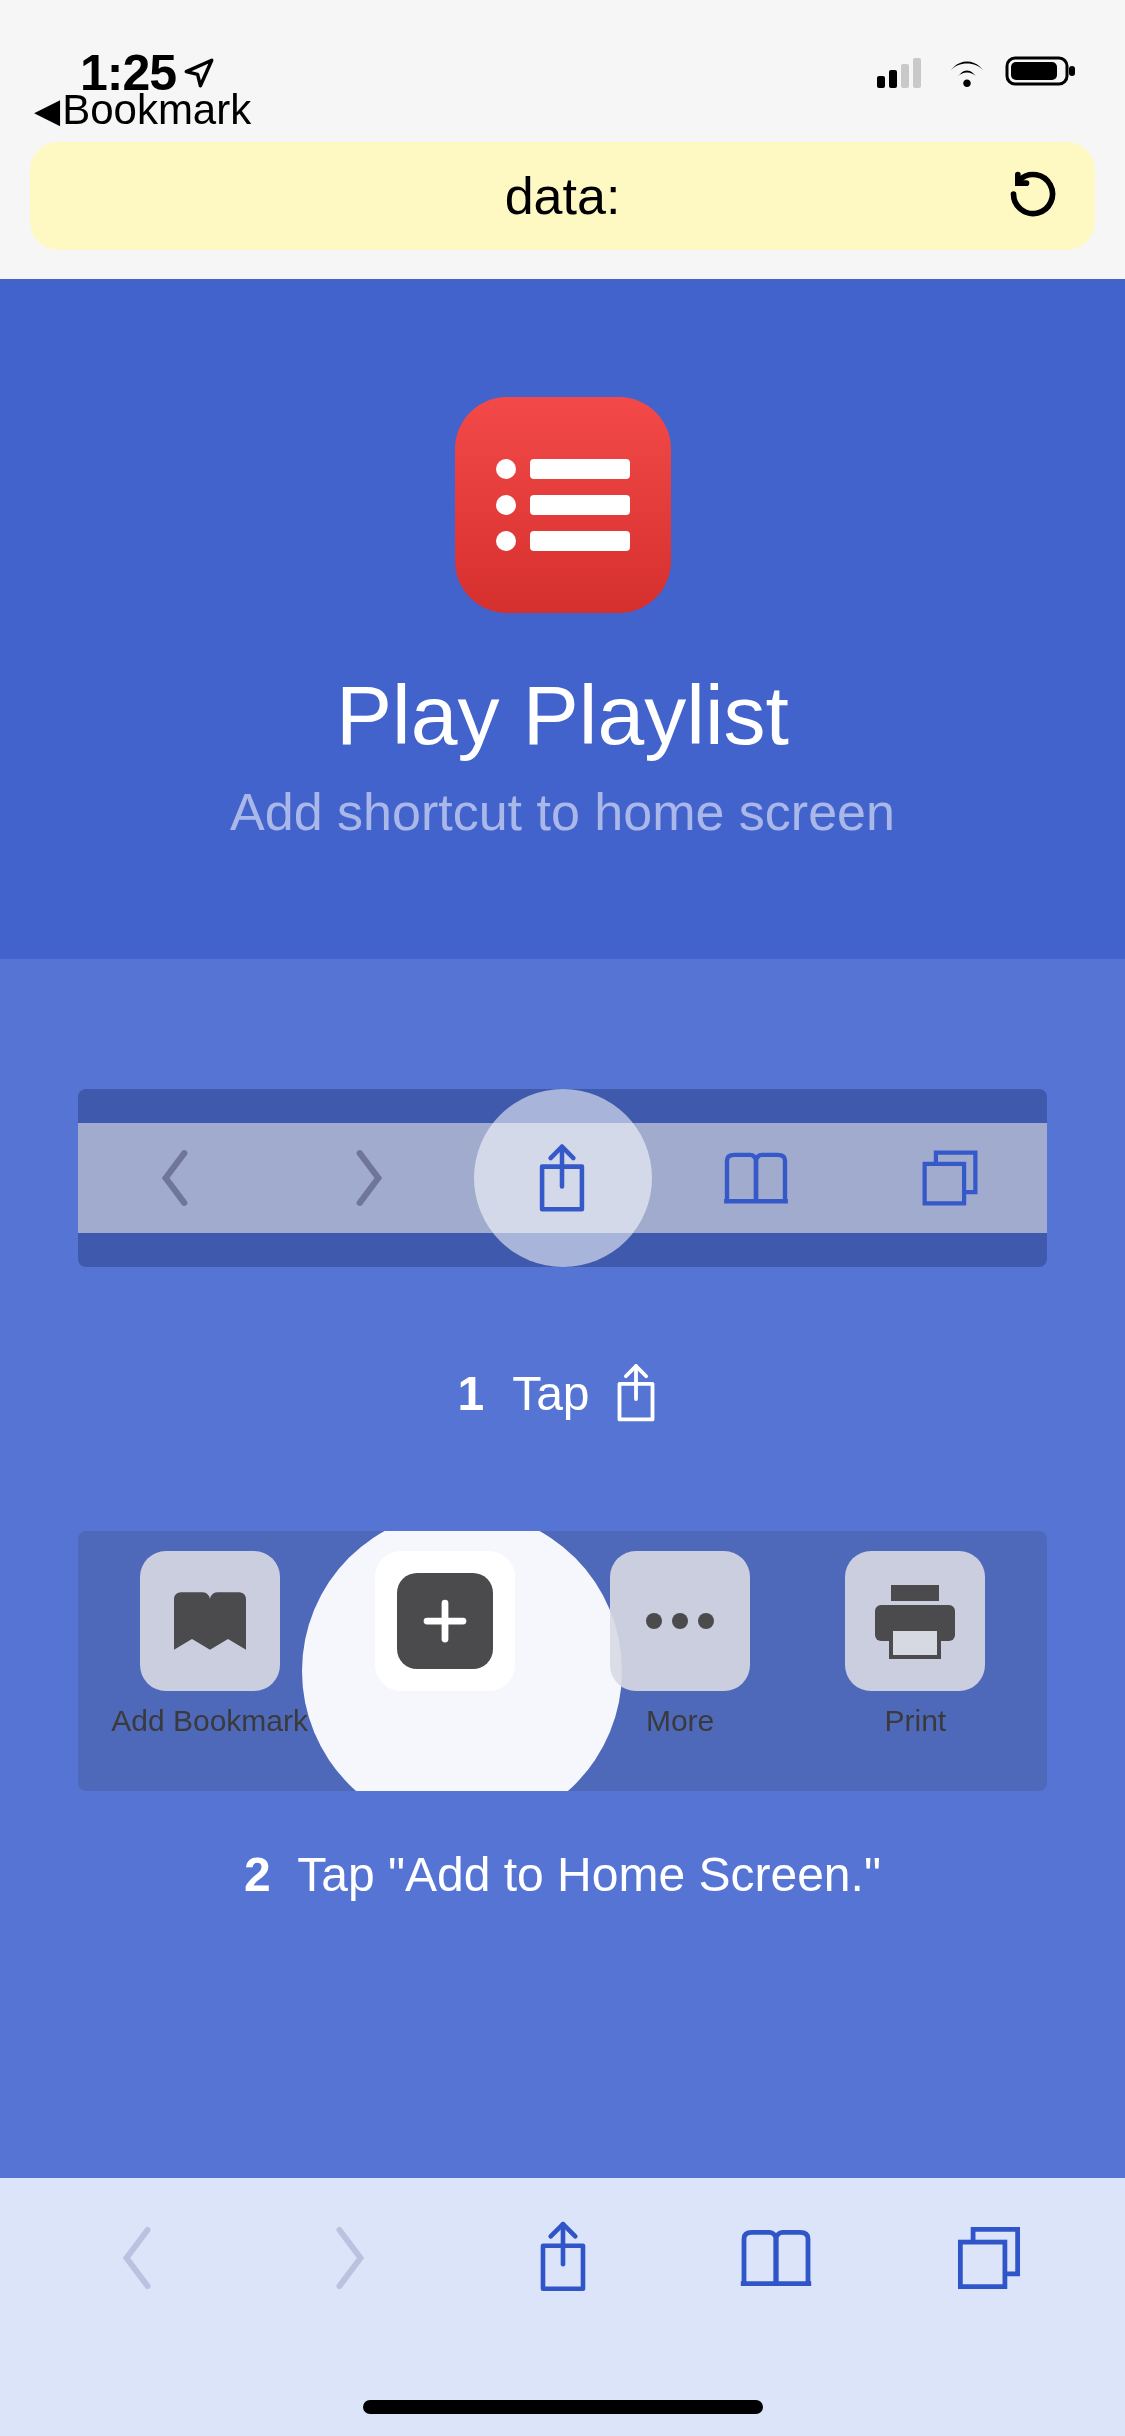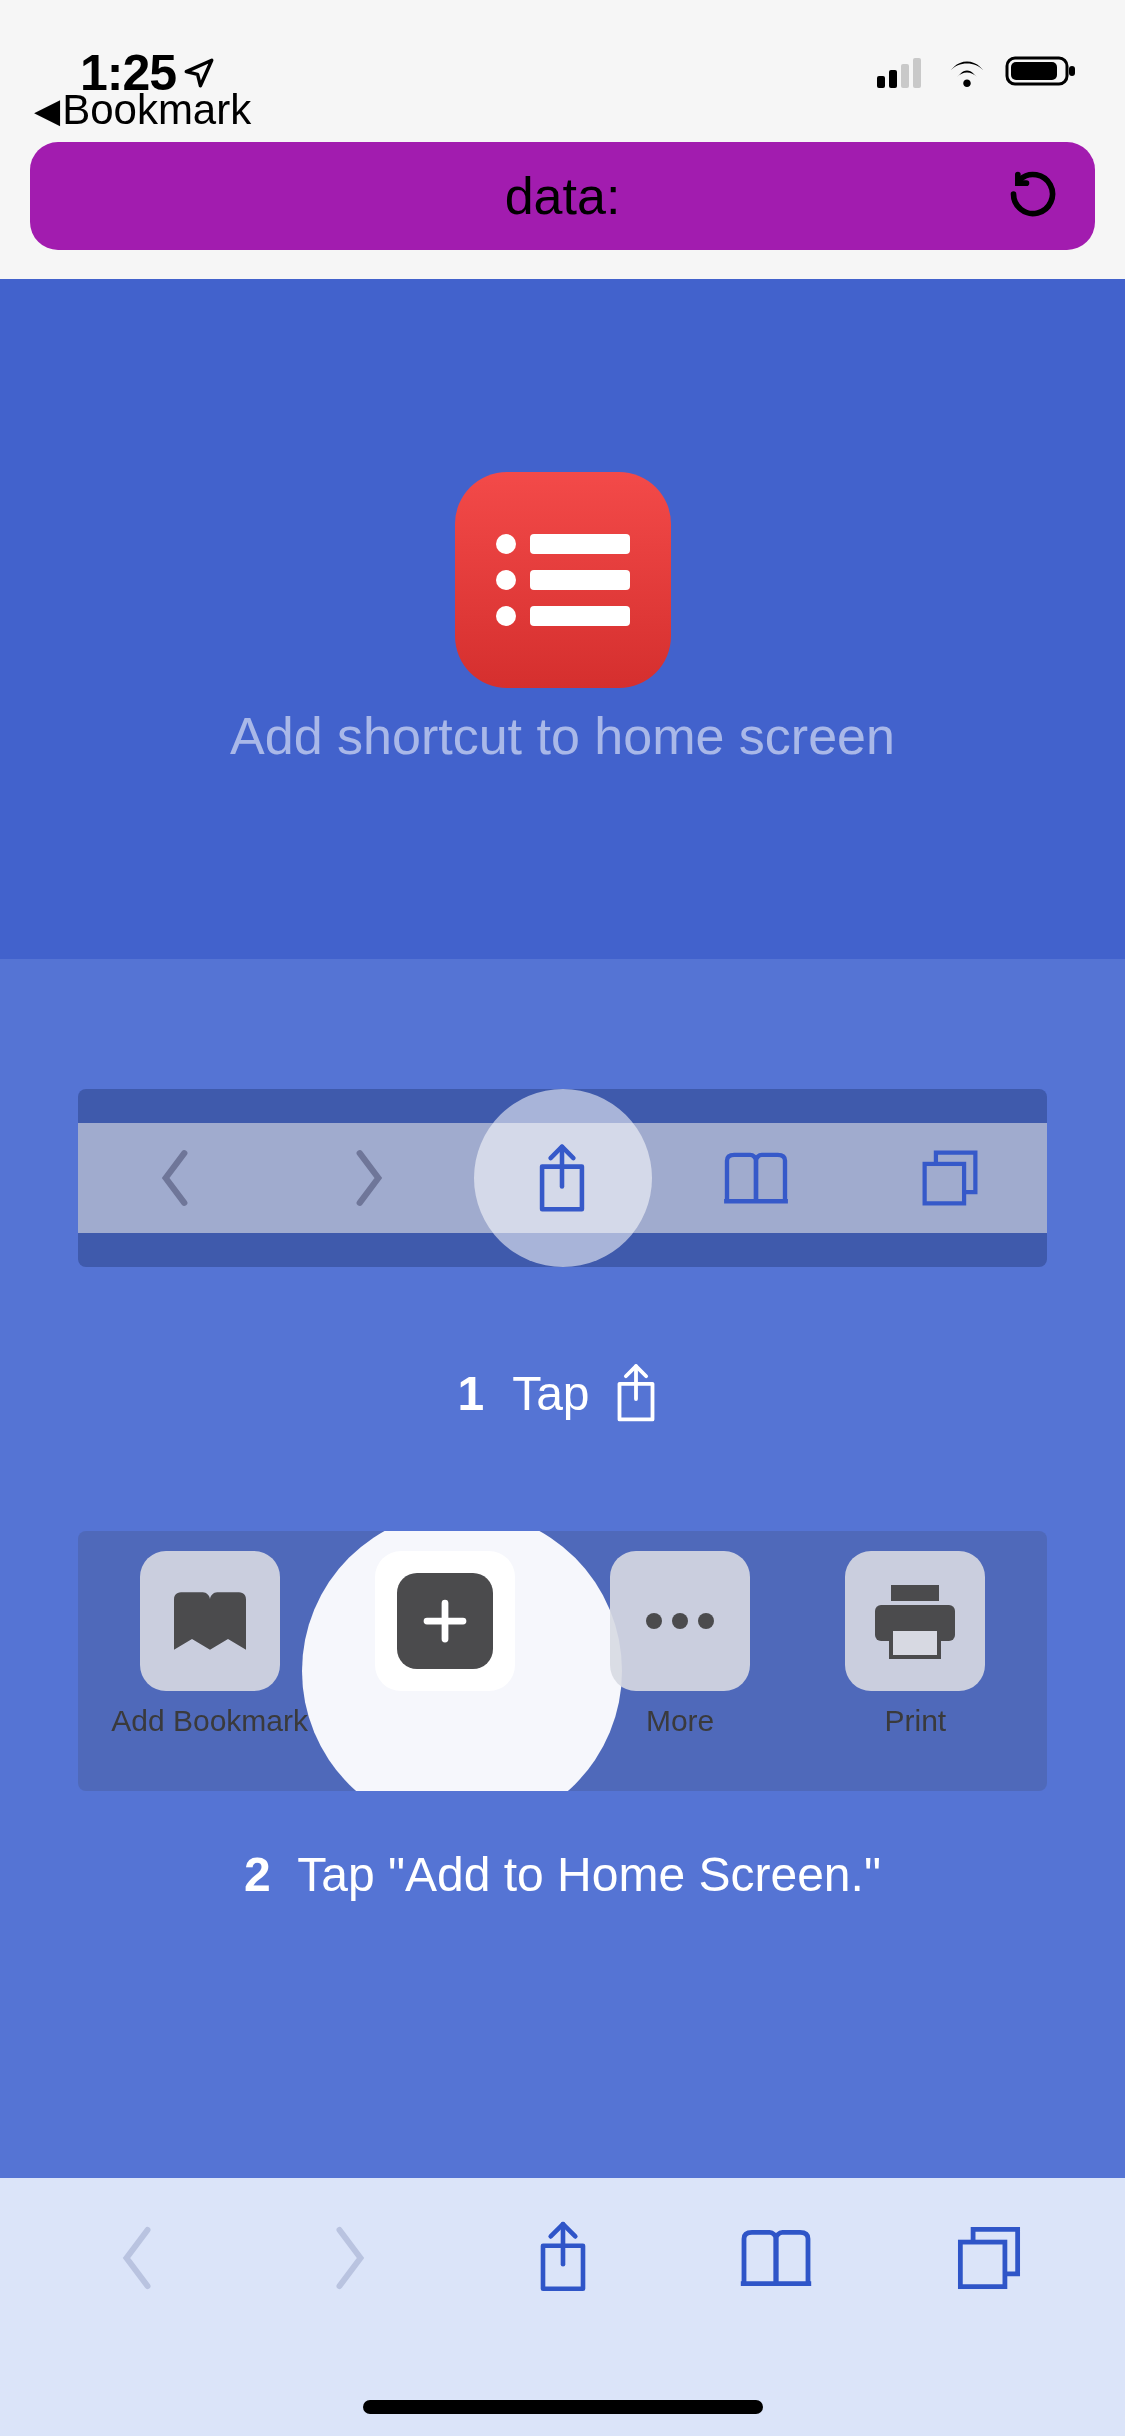--- a/index.html
+++ b/index.html
@@ -9,21 +9,21 @@
   .status-area { background: #f6f6f6; height: 279px; position: relative; }
   .status-bar { position: absolute; top: 44px; left: 0; right: 0; height: 70px; }
   .status-time { position: absolute; left: 80px; top: 0; font-size: 50px; font-weight: 600; color: #000; letter-spacing: -1px; display: flex; align-items: center; gap: 6px;}
   .location-arrow { display:inline-block; transform: rotate(0deg); }
   .status-right { position: absolute; right: 48px; top: 10px; display: flex; align-items: center; gap: 14px; }
   .status-right svg { display: block; }
 
   .back-breadcrumb { position: absolute; left: 34px; top: 86px; font-size: 42px; color:#000; display:flex; align-items:center; gap:2px;}
   .back-breadcrumb .tri { font-size: 34px; }
 
-  .url-bar { position: absolute; left: 30px; right: 30px; top: 142px; height: 108px; background: #a21caf; border-radius: 28px; display:flex; align-items:center; justify-content:center; }
+  .url-bar { position: absolute; left: 30px; right: 30px; top: 142px; height: 108px; background: #fef9c3; border-radius: 28px; display:flex; align-items:center; justify-content:center; }
   .url-text { font-size: 52px; color:#000; }
   .reload-btn { position:absolute; right: 36px; top: 50%; transform: translateY(-50%); }
 
   
   .hero { background: #4262cc; height: 680px; display:flex; flex-direction:column; align-items:center; justify-content:center; gap: 18px;}
   .app-icon { width: 216px; height: 216px; background: linear-gradient(180deg,#f34a49,#d52f2e); border-radius: 52px; display:flex; align-items:center; justify-content:center; }
   .app-icon svg { display:block; }
   .hero-title { color:#fff; font-size: 84px; font-weight: 500; margin-top: 36px;}
   .hero-sub { color: rgba(255,255,255,0.55); font-size: 52px; font-weight: 400; }
 
@@ -113,20 +113,21 @@
   <div class="app-icon">
     <svg width="150" height="120" viewBox="0 0 150 120">
       <circle cx="18" cy="24" r="10" fill="#fff"></circle>
         <rect x="42" y="14" width="100" height="20" rx="4" fill="#fff"></rect>
       <circle cx="18" cy="60" r="10" fill="#fff"></circle>
         <rect x="42" y="50" width="100" height="20" rx="4" fill="#fff"></rect>
       <circle cx="18" cy="96" r="10" fill="#fff"></circle>
         <rect x="42" y="86" width="100" height="20" rx="4" fill="#fff"></rect>
     </svg>
   </div>
+  <div class="hero-title">Play Playlist</div>
   <div class="hero-sub">Add shortcut to home screen</div>
 </div>
 
 <div class="instr">
   <div class="spacer-top"></div>
 
   <div class="toolbar-preview">
     <div class="toolbar-inner">
       <div class="halo"></div>
       <div class="tb-icon">

